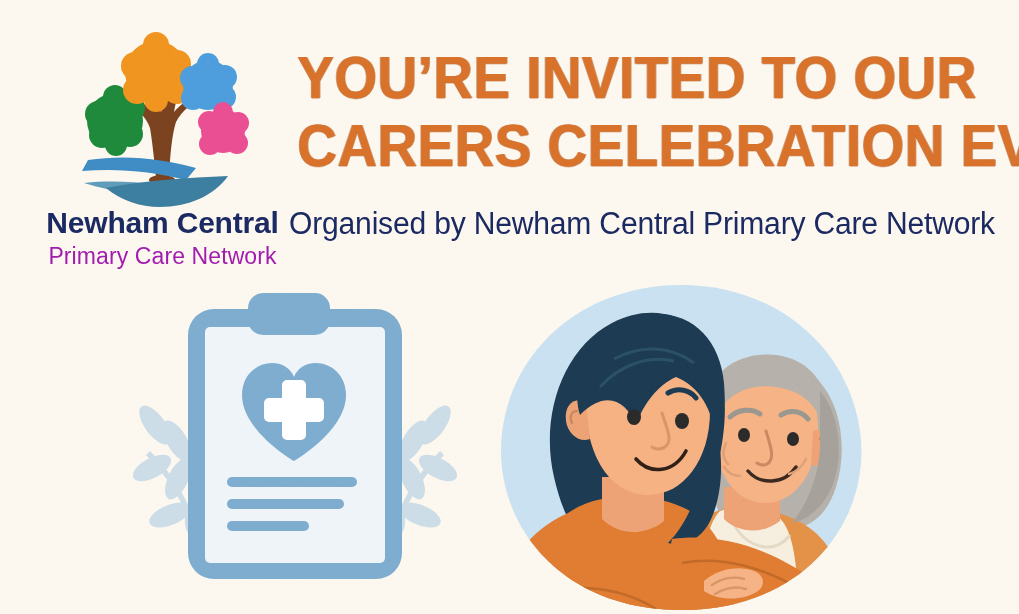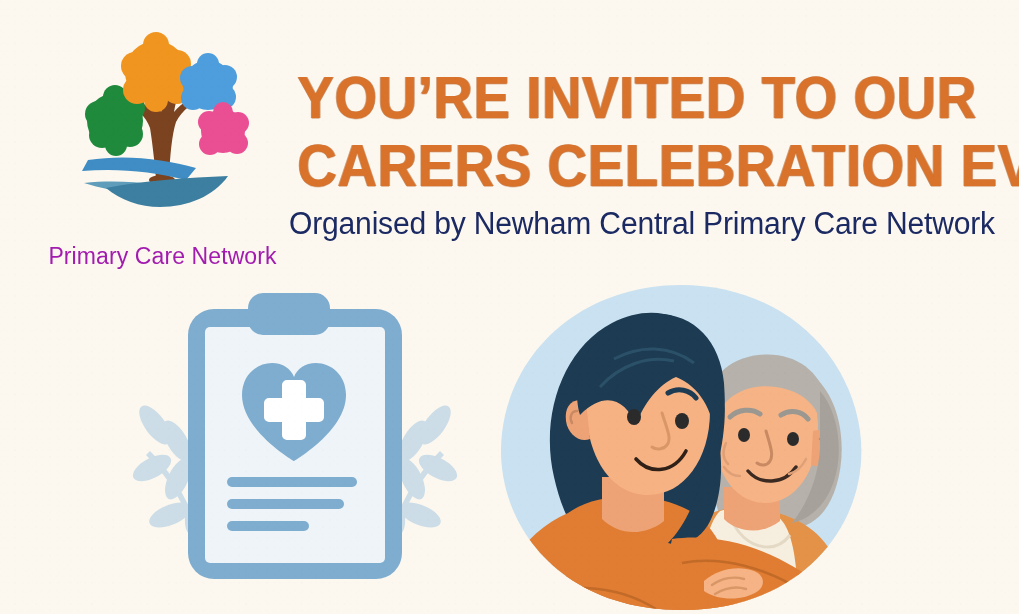--- a/index.html
+++ b/index.html
@@ -74,21 +74,20 @@
     white-space: nowrap;
   }
 
   
   #headline {
     position: absolute;
     left: 272px;
     top: 44px;
     width: 724px;
     text-align: center;
-    margin-top: 20px;
   }
   .headline-line {
     color: #d9722b;
     font-weight: bold;
     font-size: 59px;
     line-height: 68px;
     letter-spacing: .5px;
     transform: scaleX(.93);
     transform-origin: center;
     white-space: nowrap;
@@ -185,20 +184,21 @@
             <circle cx="169" cy="115" r="11"></circle>
           <circle cx="155" cy="84" r="10"></circle>
         </g>
 
         <path d="M14 143 L20 132 C58 126 96 131 128 140 L118 152 C84 143 48 140 14 143 Z" fill="#3f8dc4"></path>
         <path d="M16 155 C56 151 94 156 126 165 L116 175 C82 168 48 165 16 155 Z" fill="#4e92b5" opacity=".9"></path>
         <path d="M38 160 C78 152 120 150 160 148 C146 168 120 179 92 179 C72 179 52 172 38 160 Z" fill="#3d7fa0"></path>
       </svg>
     </div>
 
+    <div id="logo-name">Newham Central</div>
     <div id="logo-sub">Primary Care Network</div>
   </div>
 
   <div id="headline">
     <div class="headline-line">YOU’RE INVITED TO OUR</div>
     <div class="headline-line">CARERS CELEBRATION EVENT</div>
   </div>
 
   <div id="subline">Organised by Newham Central Primary Care Network</div>
 

